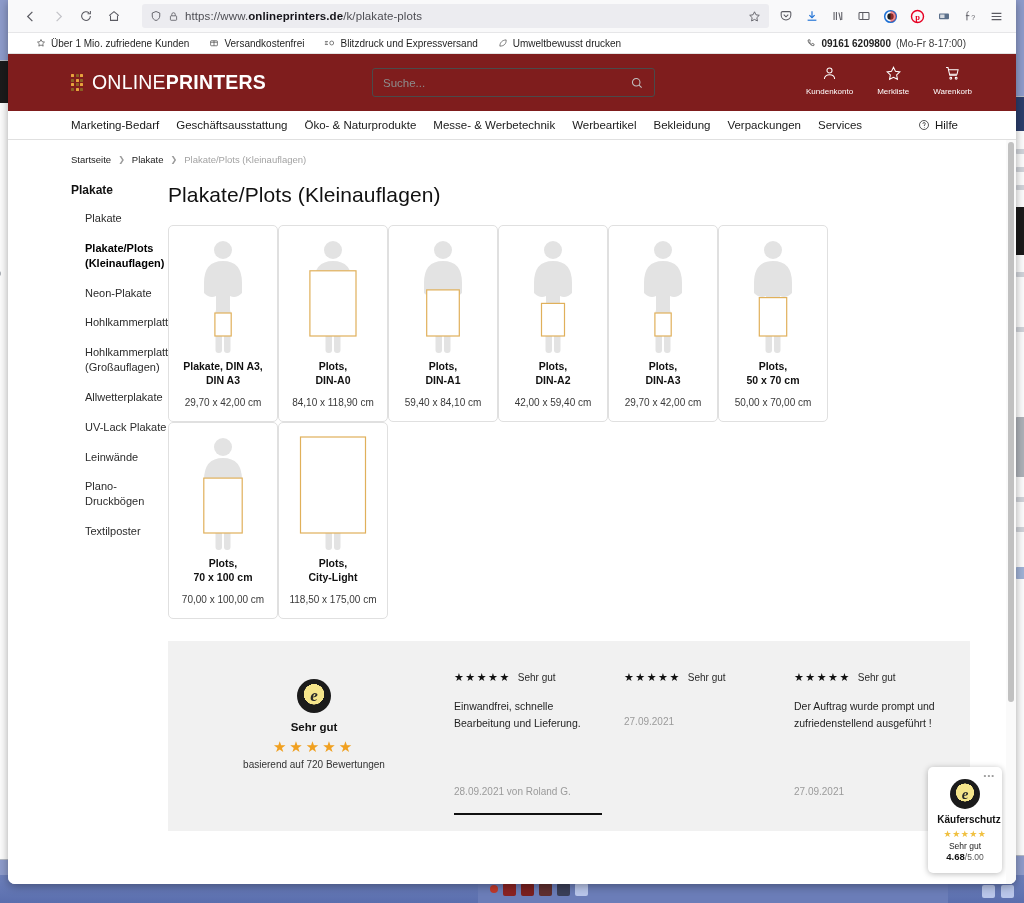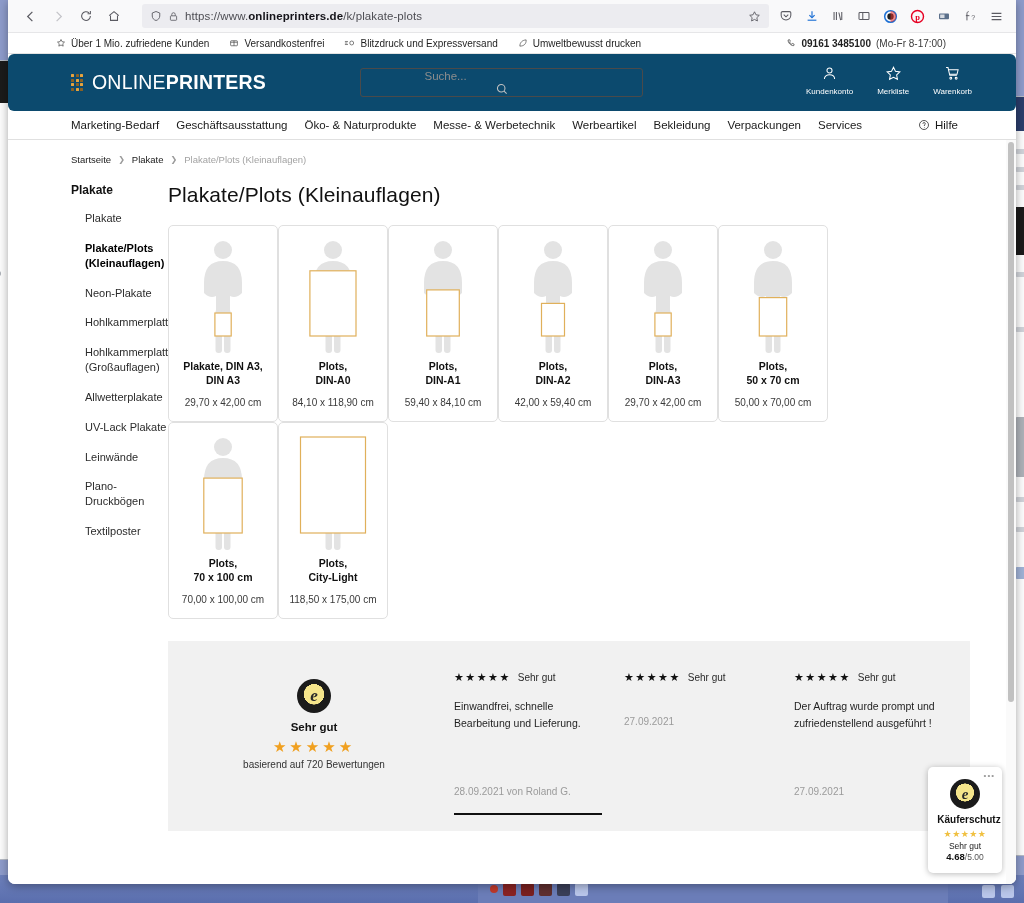--- a/index.html
+++ b/index.html
@@ -81,48 +81,48 @@
   #star-btn { color: #5b5b62; display: flex; align-items: center; }
   #toolbar-icons {
     display: flex; align-items: center; gap: 12px; padding-right: 4px;
     color: #5b5b62;
   }
   .tbi { display: flex; align-items: center; justify-content: center; }
 
   
   #infobar {
     height: 21px; background: #fff; border-bottom: 1px solid #e3e3e3;
-    display: flex; align-items: center; padding: 0 25px; font-size: 10px;
+    display: flex; align-items: center; padding: 0 5px; font-size: 10px;
     color: #1f1f1f;
   }
   #infobar .items { display: flex; gap: 20px; margin-left: 23px; align-items: center; }
   #infobar .item { display: flex; align-items: center; gap: 5px; white-space: nowrap; }
   #infobar .phone { margin-left: auto; display: flex; align-items: center; gap: 5px; margin-right: 45px; }
   #infobar .phone b { font-weight: 700; }
   #infobar .phone span.hours { color: #3a3a3a; }
 
   
   #site-header {
-    height: 57px; background: #0c4a6e; display: flex; align-items: center;
-    padding: 0 8px; position: relative; border-radius: 6px;
+    height: 57px; background: #7f1d1d; display: flex; align-items: center;
+    padding: 0 8px; position: relative;
   }
   #logo { display: flex; align-items: center; gap: 9px; margin-left: 55px; }
   #logo-mark {
     display: grid; grid-template-columns: repeat(3, 3px);
     grid-template-rows: repeat(4, 3px); gap: 1.5px;
   }
   #logo-mark i { background: #e8a33d; display: block; border-radius: .5px; }
   #logo-mark i.dim { background: #8a6124; }
   #logo-text { color: #fff; font-size: 19.5px; letter-spacing: .2px; }
   #logo-text .thin { font-weight: 300; }
   #logo-text .bold { font-weight: 700; }
   #search-wrap {
-    position: absolute; left: 352px; top: 14px; width: 283px; height: 29px;
+    position: absolute; left: 364px; top: 14px; width: 283px; height: 29px;
     border: 1px solid #4a4a4a; border-radius: 3px; display: flex;
-    align-items: center; padding: 0 10px; flex-direction: column;
+    align-items: center; padding: 0 10px;
   }
   #search-input {
     flex: 1; background: transparent; border: 0; outline: 0;
     color: #bdbdbd; font-size: 11.5px; font-family: inherit;
   }
   #search-input::placeholder { color: #8d8d8d; }
   #header-actions {
     position: absolute; right: 44px; top: 11px; display: flex; gap: 24px;
   }
   .hact {
@@ -433,21 +433,21 @@
         </span>
         <span>Umweltbewusst drucken</span>
       </span>
     </div>
     <div class="phone">
       <span style="display:flex;color:#444">
         <svg width="10" height="10" viewBox="0 0 16 16" fill="none" stroke="currentColor" stroke-width="1.2">
             <path d="M3.4 3.2l2.2-.6 1.4 2.6-1.5 1.1a7.5 7.5 0 0 0 3.8 3.8l1.1-1.5 2.6 1.4-.6 2.2c-4.3.6-9.5-4.6-9-9z"></path>
           </svg>
       </span>
-      <b>09161 3485100</b>
+      <b>09161 6209800</b>
       <span class="hours">(Mo-Fr 8-17:00)</span>
     </div>
   </div>
 
   <div id="site-header">
     <div id="logo">
       <span id="logo-mark">
         <i></i>
           <i class="dim"></i>
           <i></i>

